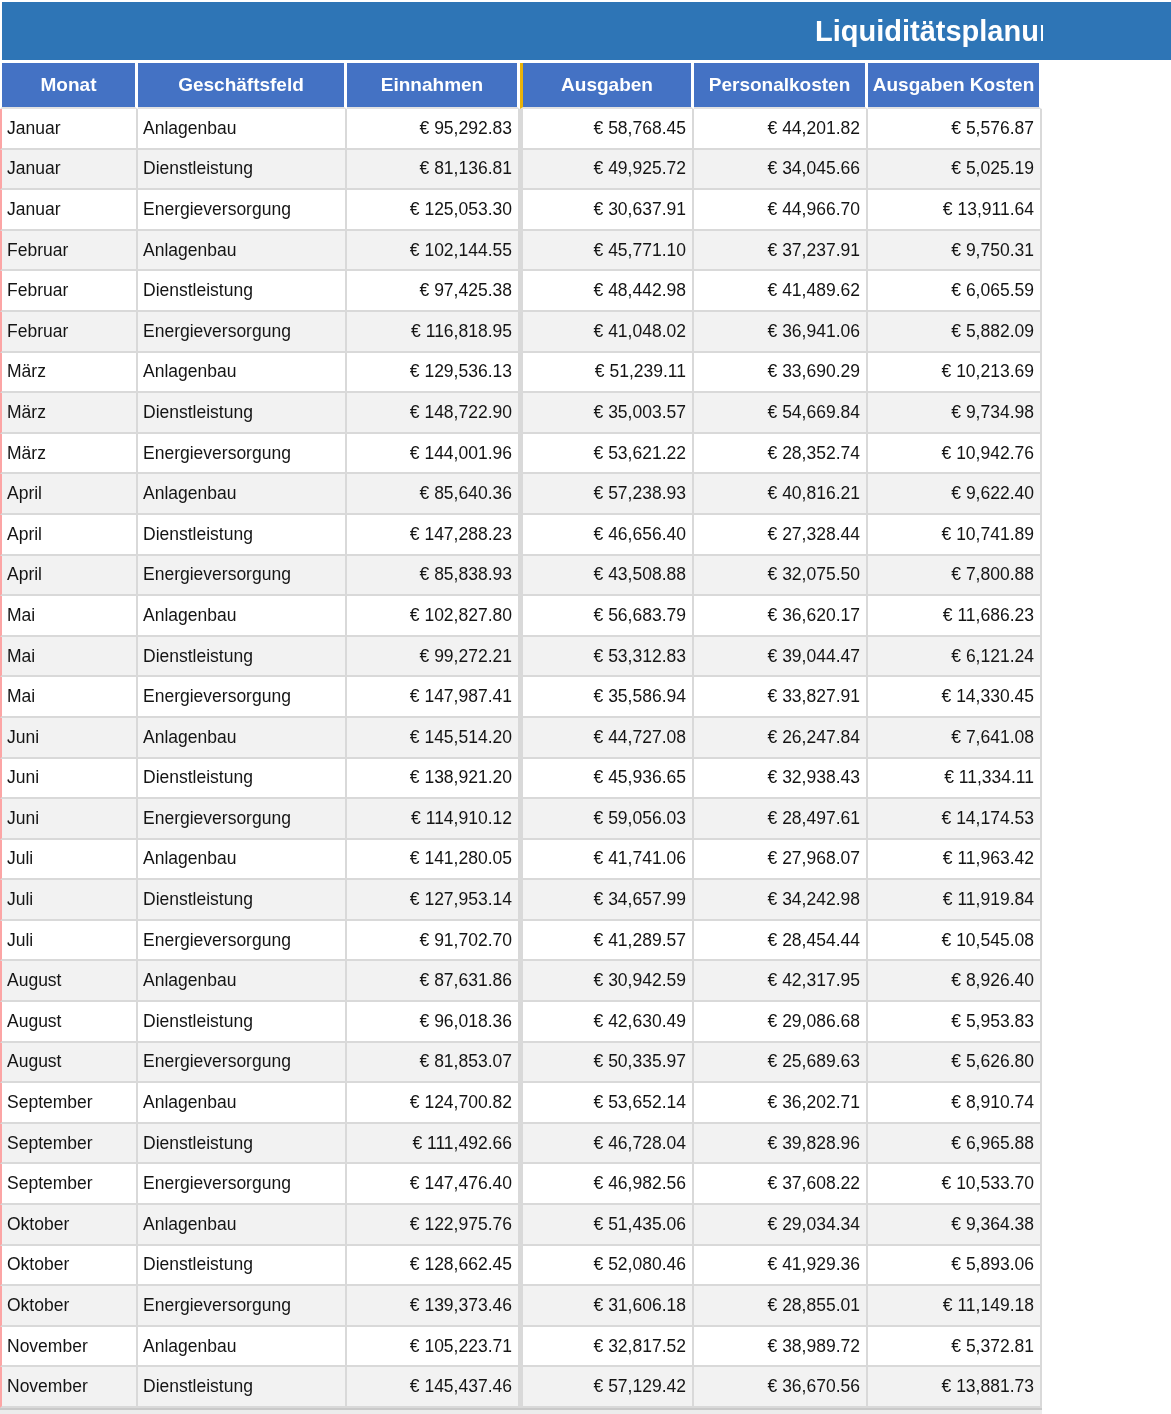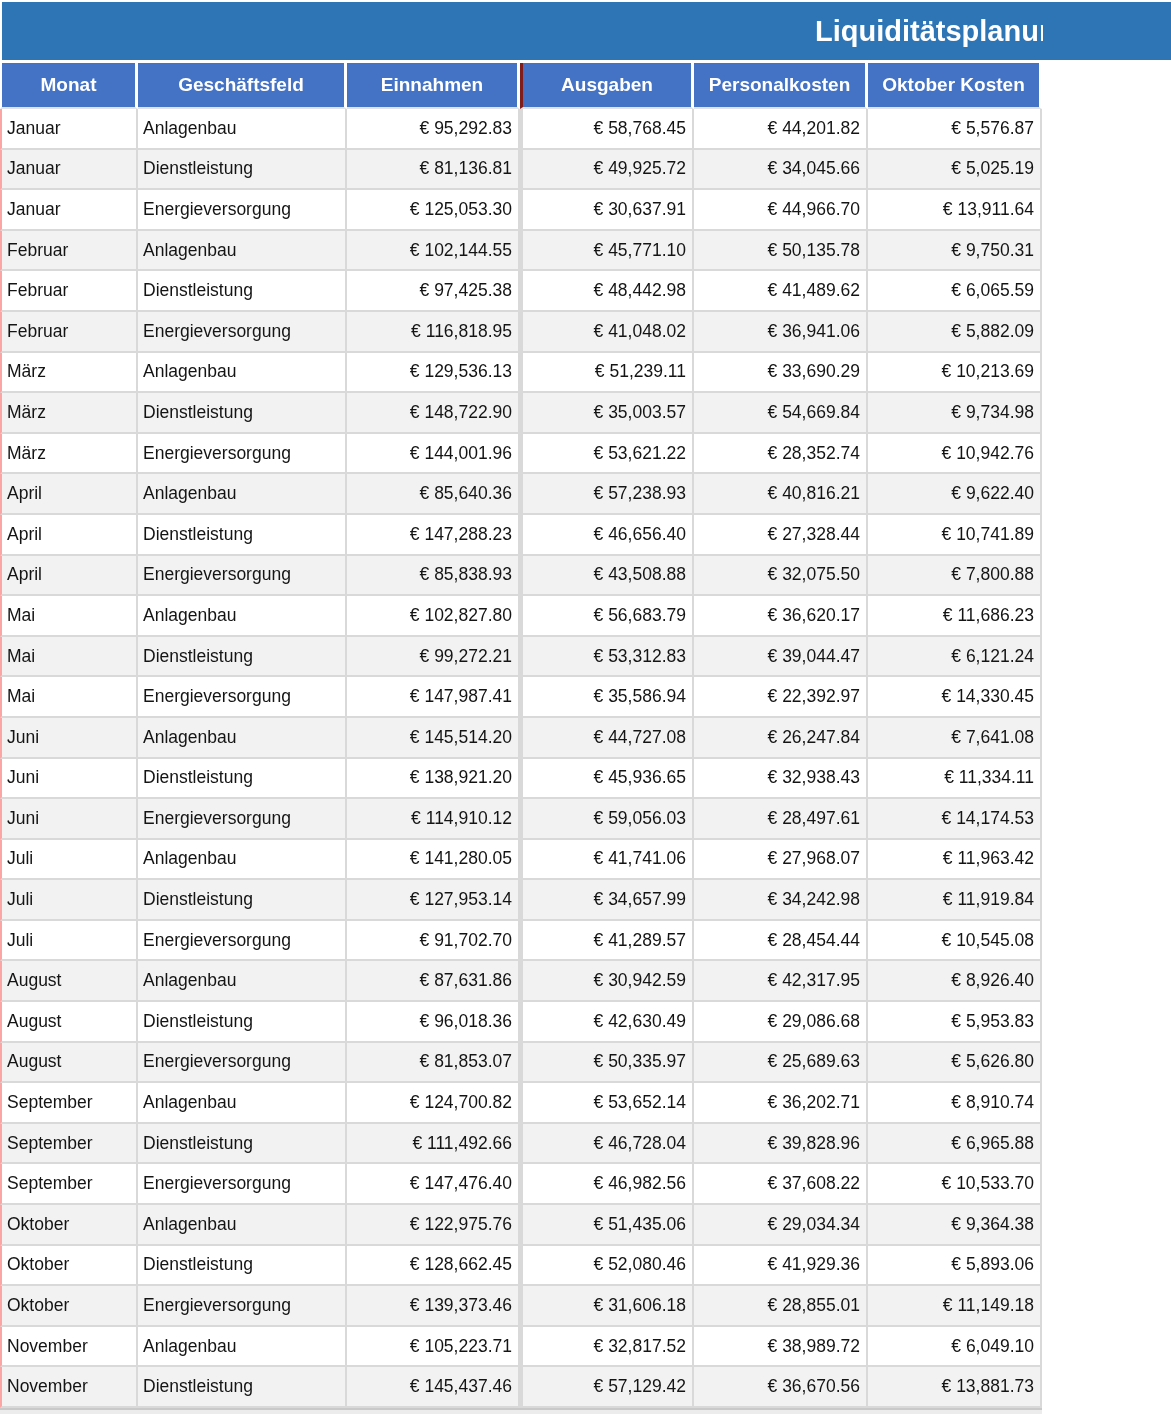--- a/index.html
+++ b/index.html
@@ -63,21 +63,21 @@
     text-align: center;
     height: 46px;
     box-sizing: border-box;
     border-right: 3px solid #ffffff;
     border-bottom: 2px solid #e2e2e2;
     padding: 4px;
     overflow: hidden;
     white-space: nowrap;
   }
   th:first-child { border-left: 2px solid #ffffff; }
-  th.col-split  { border-left: 3px solid #7f1d1d; }
+  th.col-split  { border-left: 3px solid #eab308; }
 
   td {
     height: 40.6px;
     box-sizing: border-box;
     border-right: 2px solid #d9d9d9;
     border-bottom: 2px solid #d9d9d9;
     font-size: 17.5px;
     color: #141414;
     padding: 0 6px 0 5px;
     overflow: hidden;
@@ -122,21 +122,21 @@
       <col style="width:174px">
       <col style="width:174px">
     </colgroup>
     <thead>
       <tr>
           <th>Monat</th>
           <th>Geschäftsfeld</th>
           <th>Einnahmen</th>
           <th class="col-split">Ausgaben</th>
           <th>Personalkosten</th>
-          <th>Oktober Kosten</th>
+          <th>Ausgaben Kosten</th>
         </tr>
     </thead>
     <tbody>
         <tr>
           <td>Januar</td>
           <td>Anlagenbau</td>
           <td class="num">€ 95,292.83</td>
           <td class="num col-split">€ 58,768.45</td>
           <td class="num">€ 44,201.82</td>
           <td class="num">€ 5,576.87</td>
@@ -155,21 +155,21 @@
           <td class="num">€ 125,053.30</td>
           <td class="num col-split">€ 30,637.91</td>
           <td class="num">€ 44,966.70</td>
           <td class="num">€ 13,911.64</td>
         </tr>
         <tr>
           <td>Februar</td>
           <td>Anlagenbau</td>
           <td class="num">€ 102,144.55</td>
           <td class="num col-split">€ 45,771.10</td>
-          <td class="num">€ 50,135.78</td>
+          <td class="num">€ 37,237.91</td>
           <td class="num">€ 9,750.31</td>
         </tr>
         <tr>
           <td>Februar</td>
           <td>Dienstleistung</td>
           <td class="num">€ 97,425.38</td>
           <td class="num col-split">€ 48,442.98</td>
           <td class="num">€ 41,489.62</td>
           <td class="num">€ 6,065.59</td>
         </tr>
@@ -243,21 +243,21 @@
           <td class="num">€ 99,272.21</td>
           <td class="num col-split">€ 53,312.83</td>
           <td class="num">€ 39,044.47</td>
           <td class="num">€ 6,121.24</td>
         </tr>
         <tr>
           <td>Mai</td>
           <td>Energieversorgung</td>
           <td class="num">€ 147,987.41</td>
           <td class="num col-split">€ 35,586.94</td>
-          <td class="num">€ 22,392.97</td>
+          <td class="num">€ 33,827.91</td>
           <td class="num">€ 14,330.45</td>
         </tr>
         <tr>
           <td>Juni</td>
           <td>Anlagenbau</td>
           <td class="num">€ 145,514.20</td>
           <td class="num col-split">€ 44,727.08</td>
           <td class="num">€ 26,247.84</td>
           <td class="num">€ 7,641.08</td>
         </tr>
@@ -372,21 +372,21 @@
           <td class="num col-split">€ 31,606.18</td>
           <td class="num">€ 28,855.01</td>
           <td class="num">€ 11,149.18</td>
         </tr>
         <tr>
           <td>November</td>
           <td>Anlagenbau</td>
           <td class="num">€ 105,223.71</td>
           <td class="num col-split">€ 32,817.52</td>
           <td class="num">€ 38,989.72</td>
-          <td class="num">€ 6,049.10</td>
+          <td class="num">€ 5,372.81</td>
         </tr>
         <tr>
           <td>November</td>
           <td>Dienstleistung</td>
           <td class="num">€ 145,437.46</td>
           <td class="num col-split">€ 57,129.42</td>
           <td class="num">€ 36,670.56</td>
           <td class="num">€ 13,881.73</td>
         </tr>
       </tbody>

